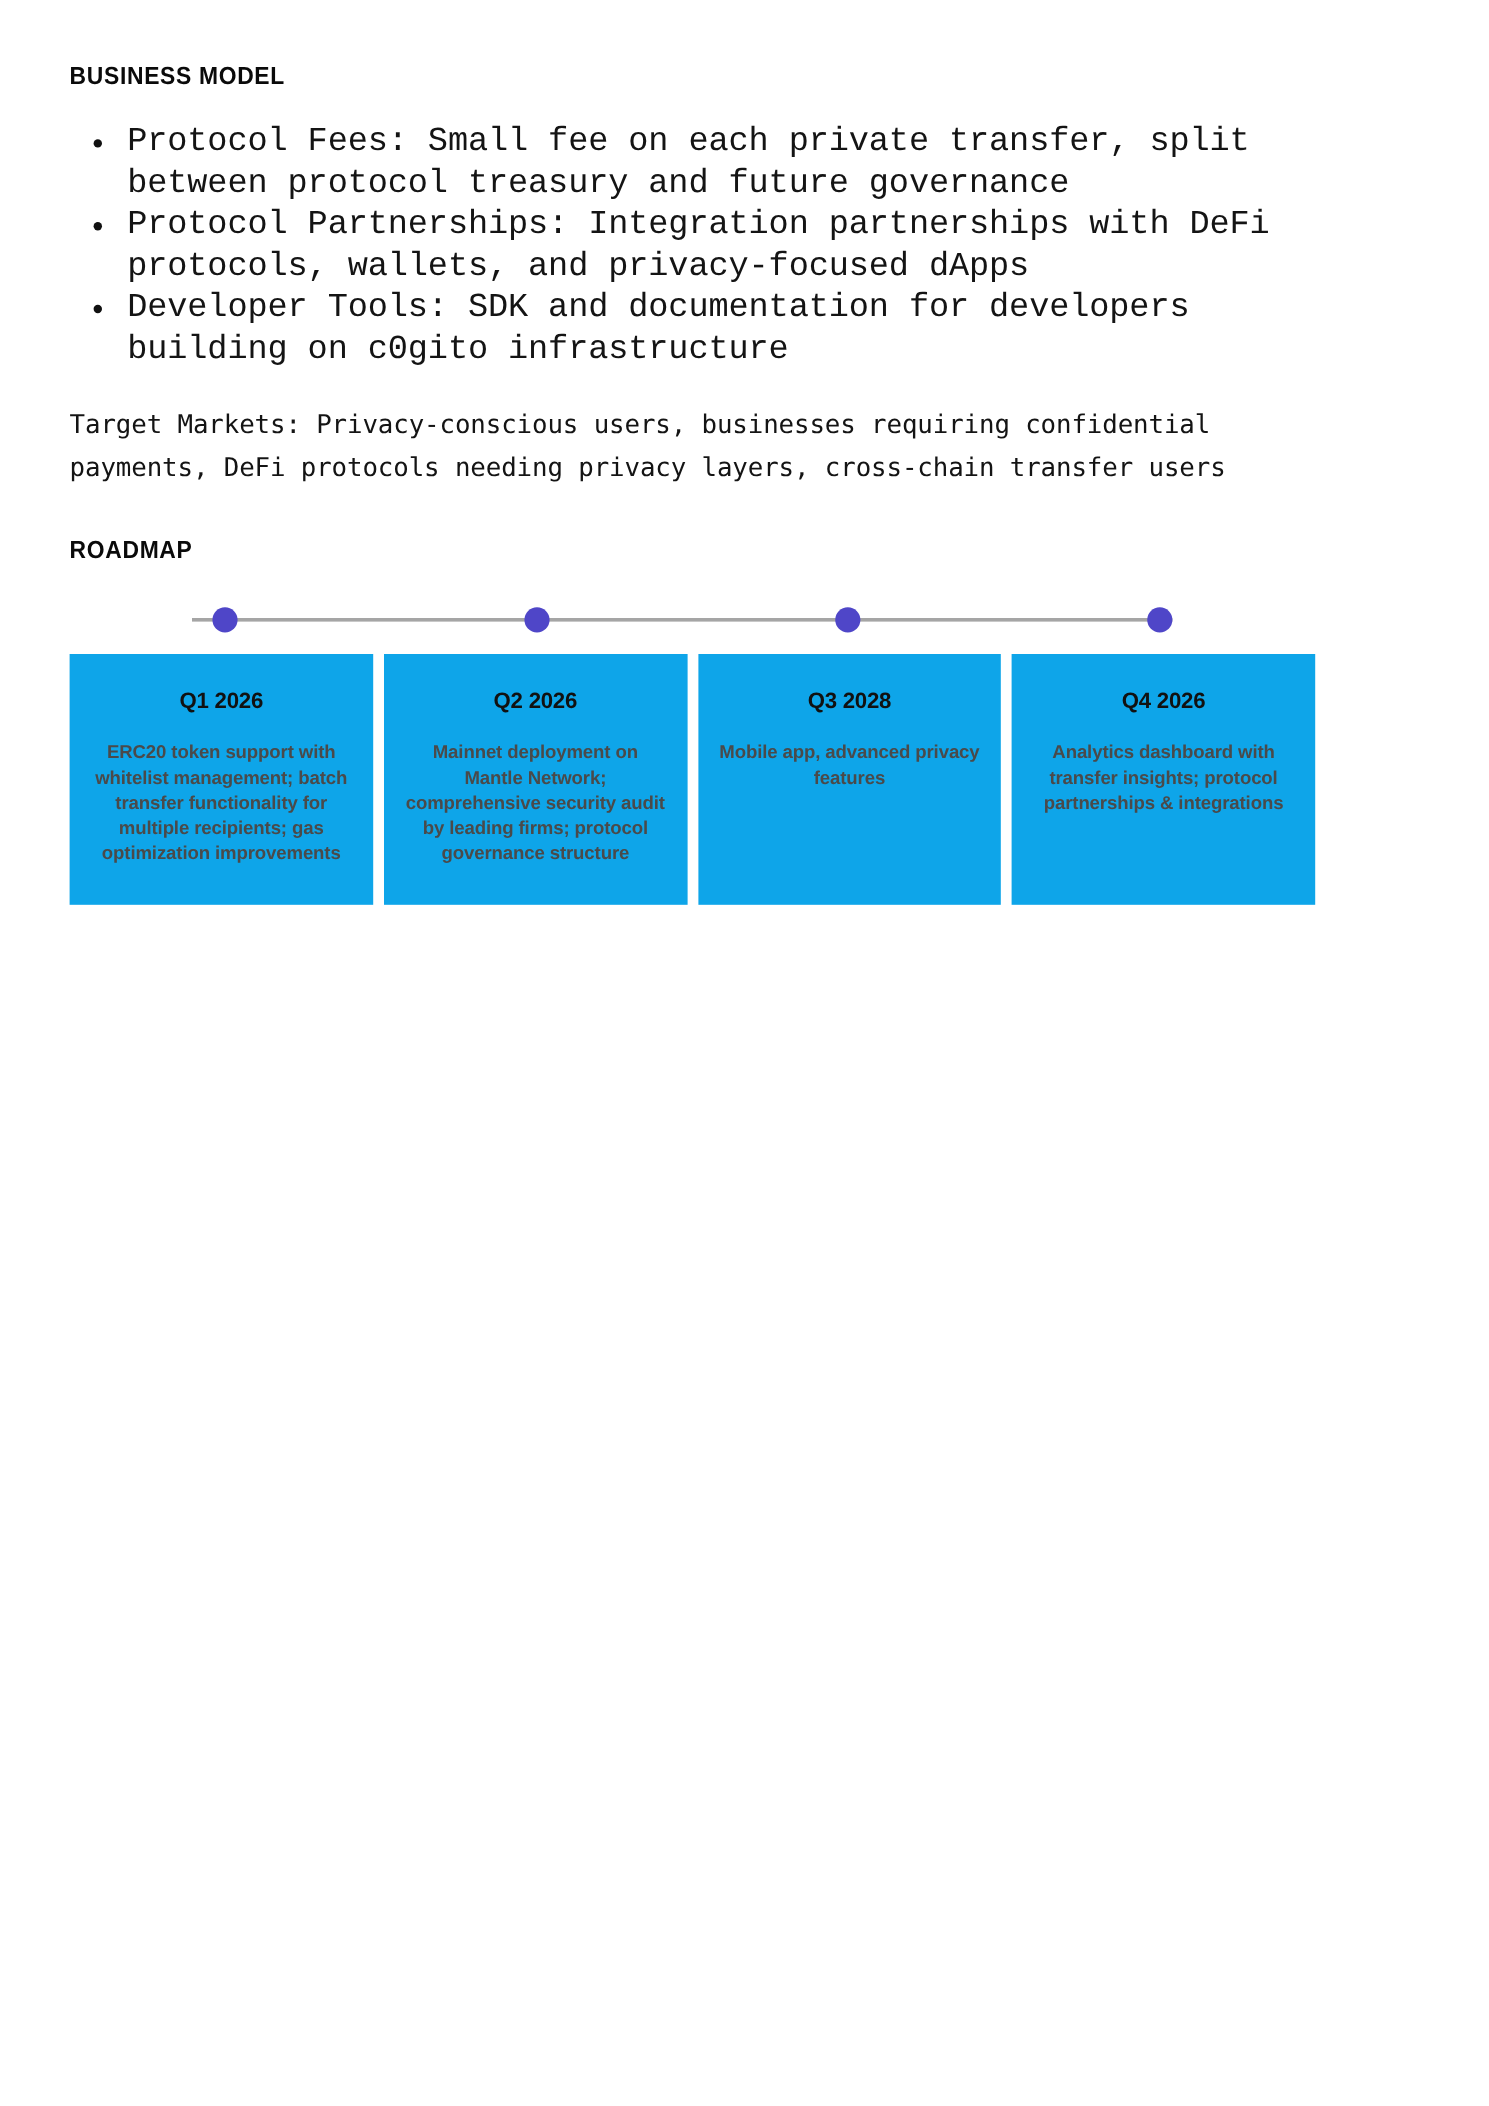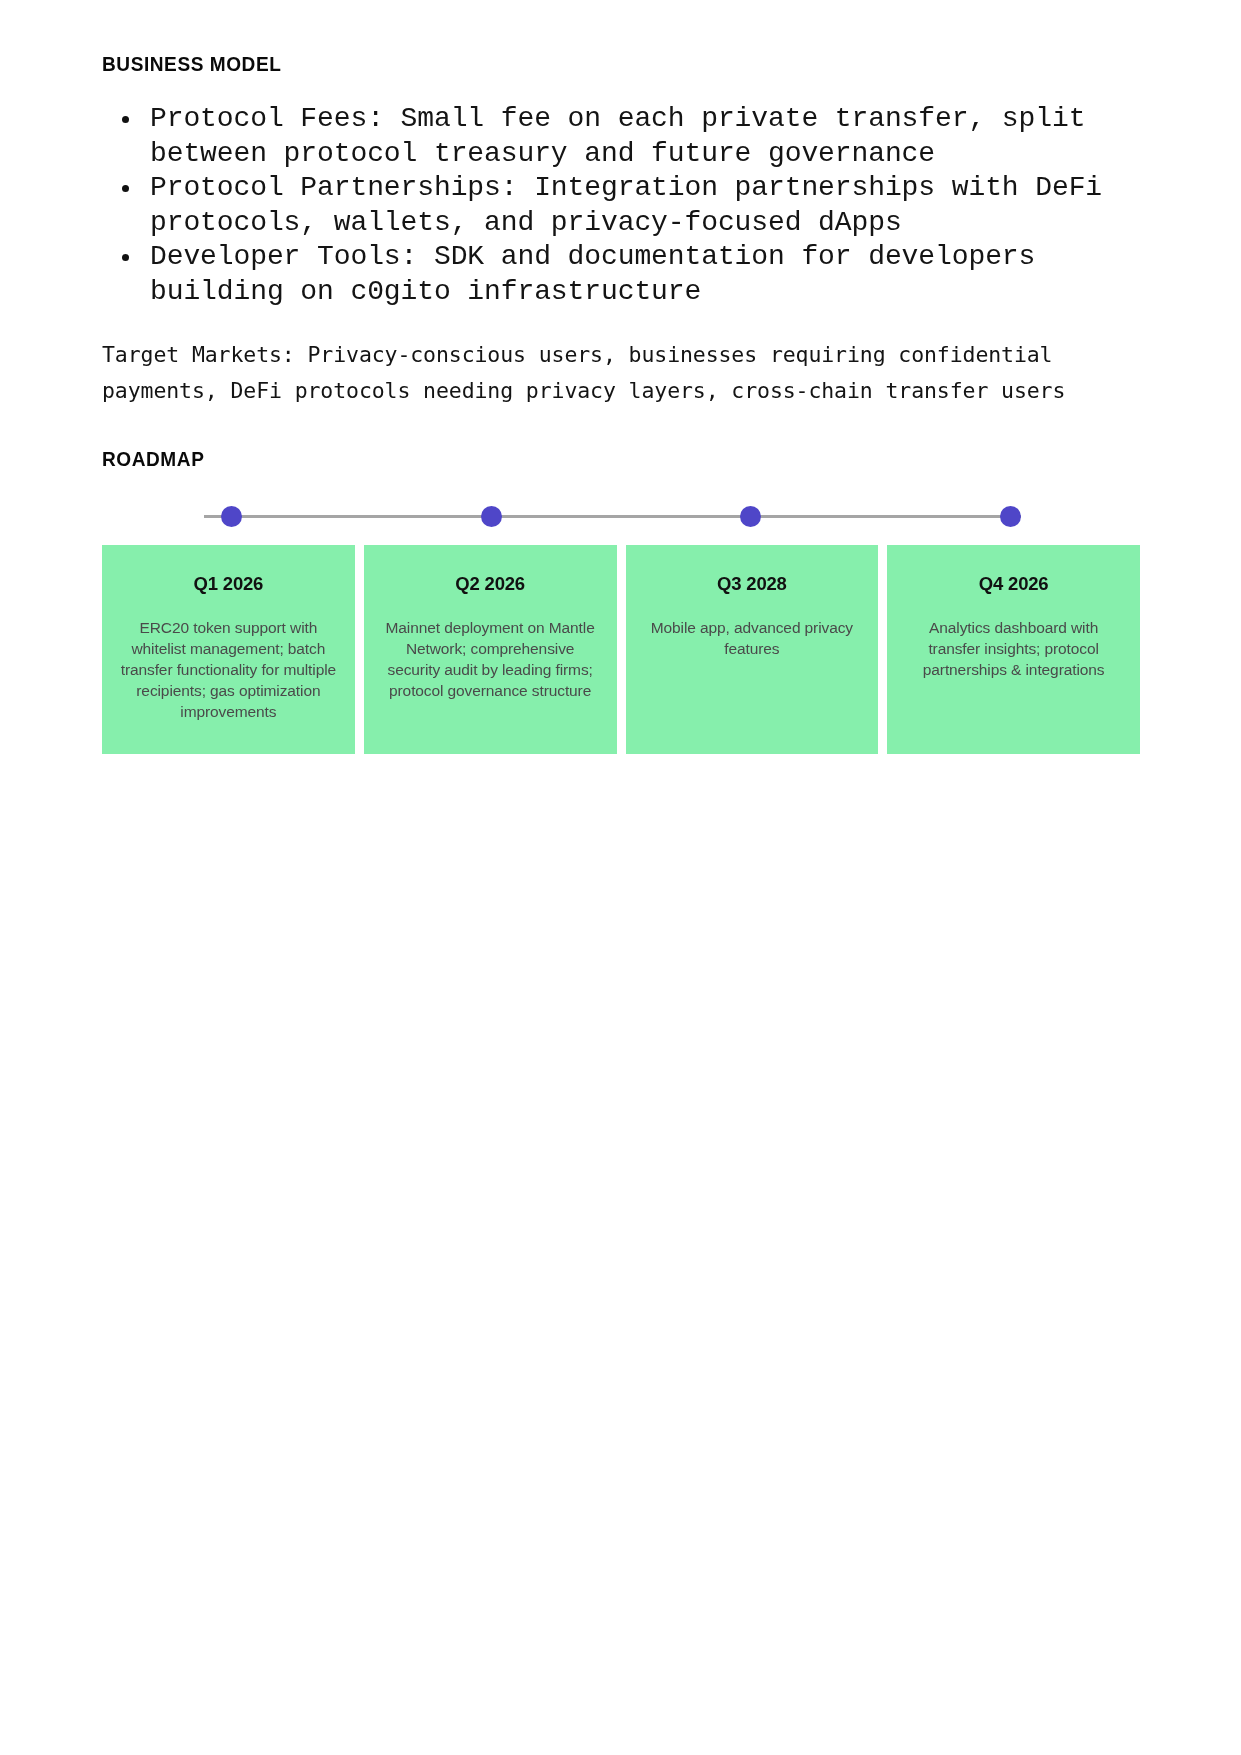--- a/index.html
+++ b/index.html
@@ -13,21 +13,20 @@
     font-family: "DejaVu Sans Mono", monospace;
     color: #111111;
     position: relative;
     overflow: hidden;
   }
 
   .page {
     padding: 42px 58px 0 58px;
     box-sizing: border-box;
     width: 1154px;
-    margin-left: 44px;
   }
 
   
   .section-heading {
     font-family: "Liberation Sans", sans-serif;
     font-weight: bold;
     font-size: 20.5px;
     letter-spacing: 0.6px;
     color: #0a0a0a;
     margin: 0;
@@ -114,21 +113,21 @@
     border-radius: 50%;
     background: #4f46c8;
   }
 
   .cards {
     display: flex;
     gap: 9px;
   }
   .card {
     flex: 1 1 0;
-    background: #86efac;
+    background: #0ea5e9;
     min-height: 209px;
     padding: 28px 16px 18px 16px;
     box-sizing: border-box;
     text-align: center;
     font-family: "Liberation Sans", sans-serif;
   }
   .card-title {
     font-family: "Liberation Sans", sans-serif;
     font-weight: bold;
     font-size: 18.5px;
@@ -136,20 +135,21 @@
     letter-spacing: -0.2px;
     margin: 0 0 22px 0;
   }
   .card-body {
     font-family: "Liberation Sans", sans-serif;
     font-size: 15.5px;
     line-height: 21px;
     color: #4a4a4a;
     margin: 0;
     letter-spacing: -0.1px;
+    font-weight: bold;
   }
 </style>
 </head>
 <body>
 
 <div class="page">
 
   <h2 class="section-heading" id="business-model-heading">BUSINESS MODEL</h2>
 
   <ul class="bullet-list">

